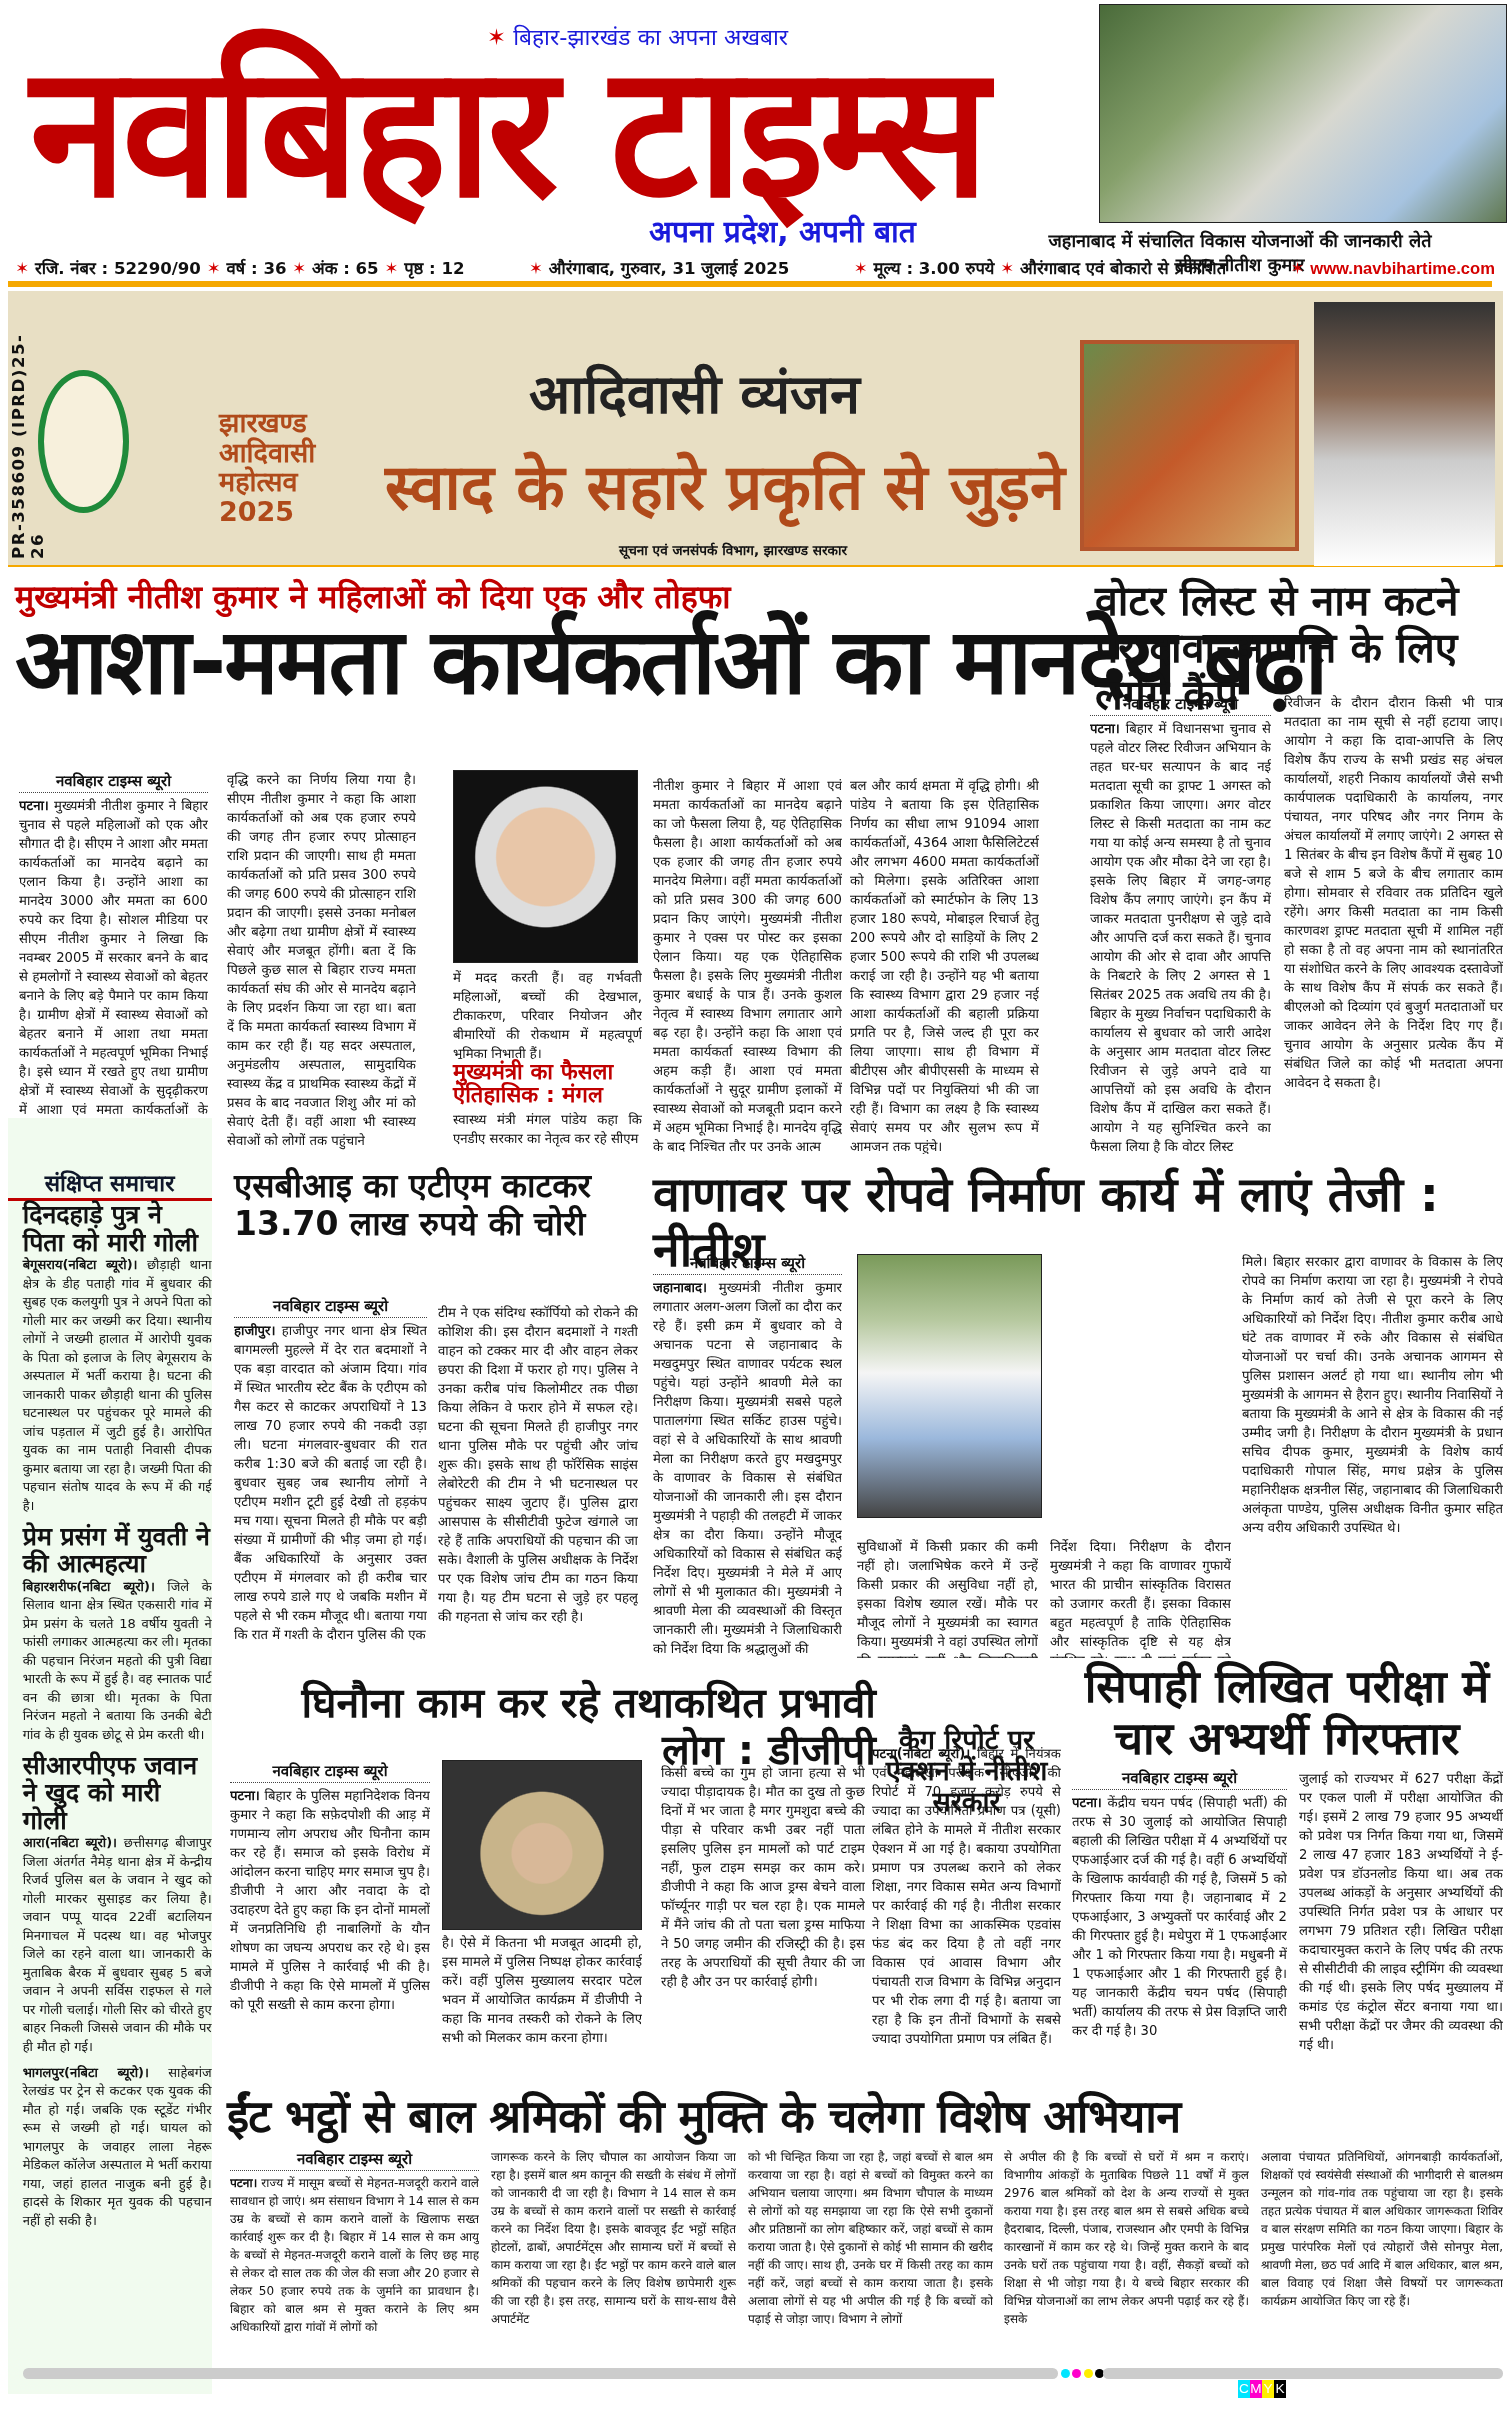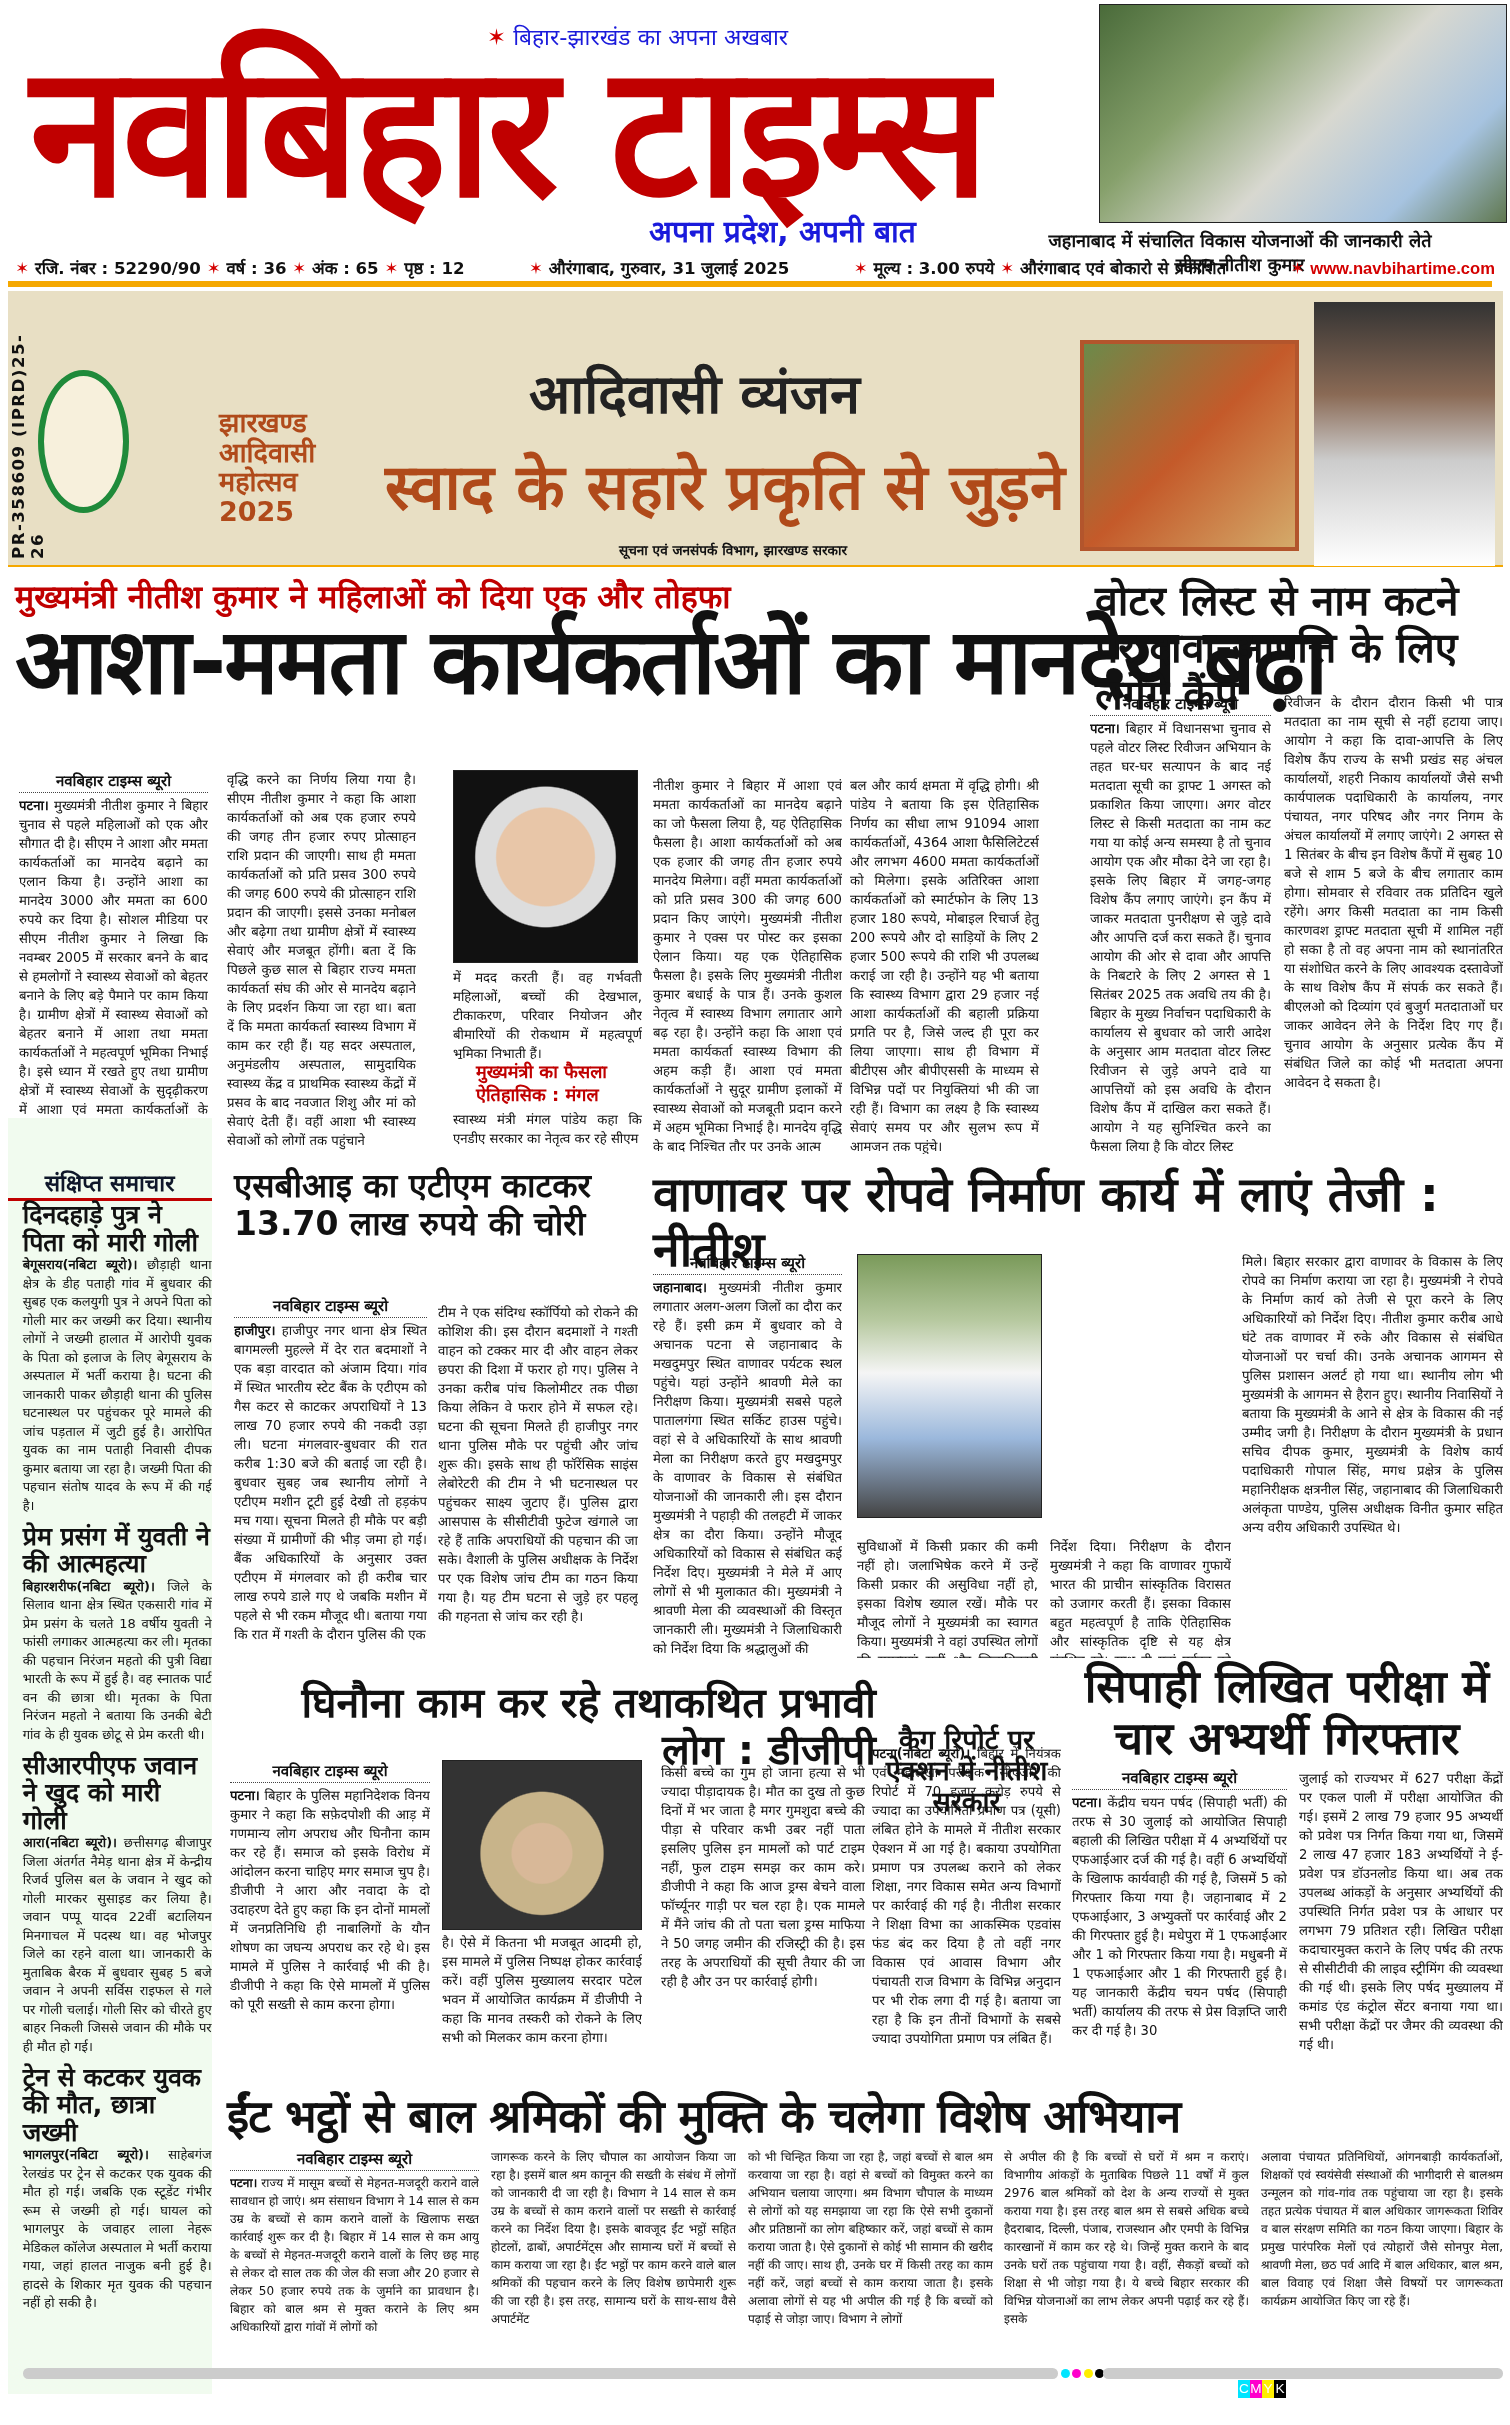--- a/index.html
+++ b/index.html
@@ -73,21 +73,21 @@
 <div class="abs kicker">मुख्यमंत्री नीतीश कुमार ने महिलाओं को दिया एक और तोहफा</div>
 <div class="abs lead-head">आशा-ममता कार्यकर्ताओं का मानदेय बढ़ा</div>
 
 <div class="abs" style="left:19px;top:770px;width:189px">
   <div class="byline">नवबिहार टाइम्स ब्यूरो</div>
   <div class="col" style="height:329px"><b>पटना।</b> <span>मुख्यमंत्री नीतीश कुमार ने बिहार चुनाव से पहले महिलाओं को एक और सौगात दी है। सीएम ने आशा और ममता कार्यकर्ताओं का मानदेय बढ़ाने का एलान किया है। उन्होंने आशा का मानदेय 3000 और ममता का 600 रुपये कर दिया है। सोशल मीडिया पर सीएम नीतीश कुमार ने लिखा कि नवम्बर 2005 में सरकार बनने के बाद से हमलोगों ने स्वास्थ्य सेवाओं को बेहतर बनाने के लिए बड़े पैमाने पर काम किया है। ग्रामीण क्षेत्रों में स्वास्थ्य सेवाओं को बेहतर बनाने में आशा तथा ममता कार्यकर्ताओं ने महत्वपूर्ण भूमिका निभाई है। इसे ध्यान में रखते हुए तथा ग्रामीण क्षेत्रों में स्वास्थ्य सेवाओं के सुदृढ़ीकरण में आशा एवं ममता कार्यकर्ताओं के अहम योगदान को सम्मान देते हुए उनकी मानदेय राशि में</span></div>
 </div>
 <div class="abs col" style="left:227px;top:770px;width:189px;height:393px">वृद्धि करने का निर्णय लिया गया है। सीएम नीतीश कुमार ने कहा कि आशा कार्यकर्ताओं को अब एक हजार रुपये की जगह तीन हजार रुपए प्रोत्साहन राशि प्रदान की जाएगी। साथ ही ममता कार्यकर्ताओं को प्रति प्रसव 300 रुपये की जगह 600 रुपये की प्रोत्साहन राशि प्रदान की जाएगी। इससे उनका मनोबल और बढ़ेगा तथा ग्रामीण क्षेत्रों में स्वास्थ्य सेवाएं और मजबूत होंगी। बता दें कि पिछले कुछ साल से बिहार राज्य ममता कार्यकर्ता संघ की ओर से मानदेय बढ़ाने के लिए प्रदर्शन किया जा रहा था। बता दें कि ममता कार्यकर्ता स्वास्थ्य विभाग में काम कर रही हैं। यह सदर अस्पताल, अनुमंडलीय अस्पताल, सामुदायिक स्वास्थ्य केंद्र व प्राथमिक स्वास्थ्य केंद्रों में प्रसव के बाद नवजात शिशु और मां को सेवाएं देती हैं। वहीं आशा भी स्वास्थ्य सेवाओं को लोगों तक पहुंचाने</div>
 <div class="abs photo" style="left:453px;top:770px;width:185px;height:193px;background:radial-gradient(circle at 50% 45%,#e8c6a8 0 35%,#ddd 36% 50%,#111 51%)"></div>
 <div class="abs col" style="left:453px;top:968px;width:189px;height:91px">में मदद करती हैं। वह गर्भवती महिलाओं, बच्चों की देखभाल, टीकाकरण, परिवार नियोजन और बीमारियों की रोकथाम में महत्वपूर्ण भूमिका निभाती हैं।</div>
-<div class="abs subhead-red" style="left:476px;top:1061px;width:189px;font-size:18px;line-height:22.7px">मुख्यमंत्री का फैसला ऐतिहासिक : मंगल</div>
+<div class="abs subhead-red" style="left:453px;top:1061px;width:189px;font-size:22px;line-height:22.7px">मुख्यमंत्री का फैसला ऐतिहासिक : मंगल</div>
 <div class="abs col" style="left:453px;top:1110px;width:189px;height:42px">स्वास्थ्य मंत्री मंगल पांडेय कहा कि एनडीए सरकार का नेतृत्व कर रहे सीएम</div>
 <div class="abs col" style="left:653px;top:776px;width:189px;height:378px">नीतीश कुमार ने बिहार में आशा एवं ममता कार्यकर्ताओं का मानदेय बढ़ाने का जो फैसला लिया है, यह ऐतिहासिक फैसला है। आशा कार्यकर्ताओं को अब एक हजार की जगह तीन हजार रुपये मानदेय मिलेगा। वहीं ममता कार्यकर्ताओं को प्रति प्रसव 300 की जगह 600 प्रदान किए जाएंगे। मुख्यमंत्री नीतीश कुमार ने एक्स पर पोस्ट कर इसका ऐलान किया। यह एक ऐतिहासिक फैसला है। इसके लिए मुख्यमंत्री नीतीश कुमार बधाई के पात्र हैं। उनके कुशल नेतृत्व में स्वास्थ्य विभाग लगातार आगे बढ़ रहा है। उन्होंने कहा कि आशा एवं ममता कार्यकर्ता स्वास्थ्य विभाग की अहम कड़ी हैं। आशा एवं ममता कार्यकर्ताओं ने सुदूर ग्रामीण इलाकों में स्वास्थ्य सेवाओं को मजबूती प्रदान करने में अहम भूमिका निभाई है। मानदेय वृद्धि के बाद निश्चित तौर पर उनके आत्म</div>
 <div class="abs col" style="left:850px;top:776px;width:189px;height:378px">बल और कार्य क्षमता में वृद्धि होगी। श्री पांडेय ने बताया कि इस ऐतिहासिक निर्णय का सीधा लाभ 91094 आशा कार्यकर्ताओं, 4364 आशा फैसिलिटेटर्स और लगभग 4600 ममता कार्यकर्ताओं को मिलेगा। इसके अतिरिक्त आशा कार्यकर्ताओं को स्मार्टफोन के लिए 13 हजार 180 रूपये, मोबाइल रिचार्ज हेतु 200 रूपये और दो साड़ियों के लिए 2 हजार 500 रूपये की राशि भी उपलब्ध कराई जा रही है। उन्होंने यह भी बताया कि स्वास्थ्य विभाग द्वारा 29 हजार नई आशा कार्यकर्ताओं की बहाली प्रक्रिया प्रगति पर है, जिसे जल्द ही पूरा कर लिया जाएगा। साथ ही विभाग में बीटीएस और बीपीएससी के माध्यम से विभिन्न पदों पर नियुक्तियां भी की जा रही हैं। विभाग का लक्ष्य है कि स्वास्थ्य सेवाएं समय पर और सुलभ रूप में आमजन तक पहुंचे।</div>
 
 <div class="abs rh" style="left:1095px;top:578px;width:408px;font-size:41px">वोटर लिस्ट से नाम कटने पर दावा-आपत्ति के लिए लगेंगे कैंप</div>
 <div class="abs" style="left:1090px;top:693px;width:181px">
   <div class="byline">नवबिहार टाइम्स ब्यूरो</div>
   <div class="col" style="height:457px"><b>पटना।</b> <span>बिहार में विधानसभा चुनाव से पहले वोटर लिस्ट रिवीजन अभियान के तहत घर-घर सत्यापन के बाद नई मतदाता सूची का ड्राफ्ट 1 अगस्त को प्रकाशित किया जाएगा। अगर वोटर लिस्ट से किसी मतदाता का नाम कट गया या कोई अन्य समस्या है तो चुनाव आयोग एक और मौका देने जा रहा है। इसके लिए बिहार में जगह-जगह विशेष कैंप लगाए जाएंगे। इन कैंप में जाकर मतदाता पुनरीक्षण से जुड़े दावे और आपत्ति दर्ज करा सकते हैं। चुनाव आयोग की ओर से दावा और आपत्ति के निबटारे के लिए 2 अगस्त से 1 सितंबर 2025 तक अवधि तय की है। बिहार के मुख्य निर्वाचन पदाधिकारी के कार्यालय से बुधवार को जारी आदेश के अनुसार आम मतदाता वोटर लिस्ट रिवीजन से जुड़े अपने दावे या आपत्तियों को इस अवधि के दौरान विशेष कैंप में दाखिल करा सकते हैं। आयोग ने यह सुनिश्चित करने का फैसला लिया है कि वोटर लिस्ट</span></div>
 </div>
 <div class="abs col" style="left:1284px;top:693px;width:219px;height:464px">रिवीजन के दौरान दौरान किसी भी पात्र मतदाता का नाम सूची से नहीं हटाया जाए। आयोग ने कहा कि दावा-आपत्ति के लिए विशेष कैंप राज्य के सभी प्रखंड सह अंचल कार्यालयों, शहरी निकाय कार्यालयों जैसे सभी कार्यपालक पदाधिकारी के कार्यालय, नगर पंचायत, नगर परिषद और नगर निगम के अंचल कार्यालयों में लगाए जाएंगे। 2 अगस्त से 1 सितंबर के बीच इन विशेष कैंपों में सुबह 10 बजे से शाम 5 बजे के बीच लगातार काम होगा। सोमवार से रविवार तक प्रतिदिन खुले रहेंगे। अगर किसी मतदाता का नाम किसी कारणवश ड्राफ्ट मतदाता सूची में शामिल नहीं हो सका है तो वह अपना नाम को स्थानांतरित या संशोधित करने के लिए आवश्यक दस्तावेजों के साथ विशेष कैंप में संपर्क कर सकते हैं। बीएलओ को दिव्यांग एवं बुजुर्ग मतदाताओं घर जाकर आवेदन लेने के निर्देश दिए गए हैं। चुनाव आयोग के अनुसार प्रत्येक कैंप में संबंधित जिले का कोई भी मतदाता अपना आवेदन दे सकता है।</div>
@@ -102,21 +102,20 @@
   </div>
   <div style="margin-bottom:7.6px">
     <div class="sb-h">प्रेम प्रसंग में युवती ने की आत्महत्या</div>
     <div class="sb-p"><b>बिहारशरीफ(नबिटा ब्यूरो)।</b> <span>जिले के सिलाव थाना क्षेत्र स्थित एकसारी गांव में प्रेम प्रसंग के चलते 18 वर्षीय युवती ने फांसी लगाकर आत्महत्या कर ली। मृतका की पहचान निरंजन महतो की पुत्री विद्या भारती के रूप में हुई है। वह स्नातक पार्ट वन की छात्रा थी। मृतका के पिता निरंजन महतो ने बताया कि उनकी बेटी गांव के ही युवक छोटू से प्रेम करती थी।</span></div>
   </div>
   <div style="margin-bottom:7.6px">
     <div class="sb-h">सीआरपीएफ जवान ने खुद को मारी गोली</div>
     <div class="sb-p"><b>आरा(नबिटा ब्यूरो)।</b> <span>छत्तीसगढ़ बीजापुर जिला अंतर्गत नैमेड़ थाना क्षेत्र में केन्द्रीय रिजर्व पुलिस बल के जवान ने खुद को गोली मारकर सुसाइड कर लिया है। जवान पप्पू यादव 22वीं बटालियन मिनगाचल में पदस्थ था। वह भोजपुर जिले का रहने वाला था। जानकारी के मुताबिक बैरक में बुधवार सुबह 5 बजे जवान ने अपनी सर्विस राइफल से गले पर गोली चलाई। गोली सिर को चीरते हुए बाहर निकली जिससे जवान की मौके पर ही मौत हो गई।</span></div>
   </div>
   <div>
-    <div class="sb-h">ट्रेन से कटकर युवक की मौत, छात्रा जख्मी</div>
     <div class="sb-p"><b>भागलपुर(नबिटा ब्यूरो)।</b> <span>साहेबगंज रेलखंड पर ट्रेन से कटकर एक युवक की मौत हो गई। जबकि एक स्टूडेंट गंभीर रूम से जख्मी हो गई। घायल को भागलपुर के जवाहर लाला नेहरू मेडिकल कॉलेज अस्पताल मे भर्ती कराया गया, जहां हालत नाजुक बनी हुई है। हादसे के शिकार मृत युवक की पहचान नहीं हो सकी है।</span></div>
   </div>
 </div>
 
 <div class="abs h2" style="left:234px;top:1167px;width:408px;font-size:33px;text-align:left">एसबीआइ का एटीएम काटकर 13.70 लाख रुपये की चोरी</div>
 <div class="abs" style="left:234px;top:1295px;width:193px">
   <div class="byline">नवबिहार टाइम्स ब्यूरो</div>
   <div class="col" style="height:355px"><b>हाजीपुर।</b> <span>हाजीपुर नगर थाना क्षेत्र स्थित बागमल्ली मुहल्ले में देर रात बदमाशों ने एक बड़ा वारदात को अंजाम दिया। गांव में स्थित भारतीय स्टेट बैंक के एटीएम को गैस कटर से काटकर अपराधियों ने 13 लाख 70 हजार रुपये की नकदी उड़ा ली। घटना मंगलवार-बुधवार की रात करीब 1:30 बजे की बताई जा रही है। बुधवार सुबह जब स्थानीय लोगों ने एटीएम मशीन टूटी हुई देखी तो हड़कंप मच गया। सूचना मिलते ही मौके पर बड़ी संख्या में ग्रामीणों की भीड़ जमा हो गई। बैंक अधिकारियों के अनुसार उक्त एटीएम में मंगलवार को ही करीब चार लाख रुपये डाले गए थे जबकि मशीन में पहले से भी रकम मौजूद थी। बताया गया कि रात में गश्ती के दौरान पुलिस की एक</span></div>
 </div>
 <div class="abs col" style="left:438px;top:1303px;width:200px;height:351px">टीम ने एक संदिग्ध स्कॉर्पियो को रोकने की कोशिश की। इस दौरान बदमाशों ने गश्ती वाहन को टक्कर मार दी और वाहन लेकर छपरा की दिशा में फरार हो गए। पुलिस ने उनका करीब पांच किलोमीटर तक पीछा किया लेकिन वे फरार होने में सफल रहे। घटना की सूचना मिलते ही हाजीपुर नगर थाना पुलिस मौके पर पहुंची और जांच शुरू की। इसके साथ ही फॉरेंसिक साइंस लेबोरेटरी की टीम ने भी घटनास्थल पर पहुंचकर साक्ष्य जुटाए हैं। पुलिस द्वारा आसपास के सीसीटीवी फुटेज खंगाले जा रहे हैं ताकि अपराधियों की पहचान की जा सके। वैशाली के पुलिस अधीक्षक के निर्देश पर एक विशेष जांच टीम का गठन किया गया है। यह टीम घटना से जुड़े हर पहलू की गहनता से जांच कर रही है।</div>

